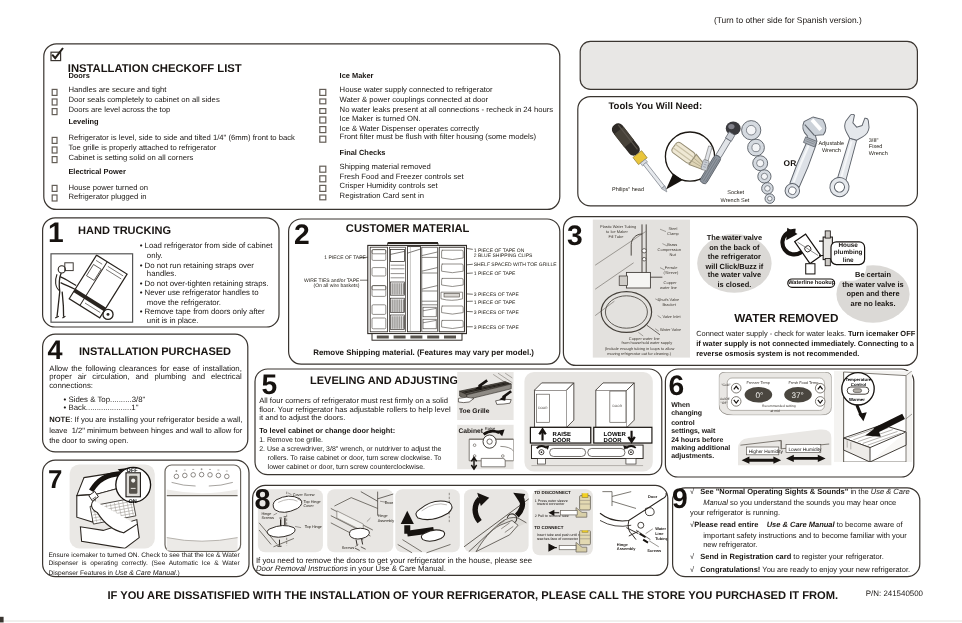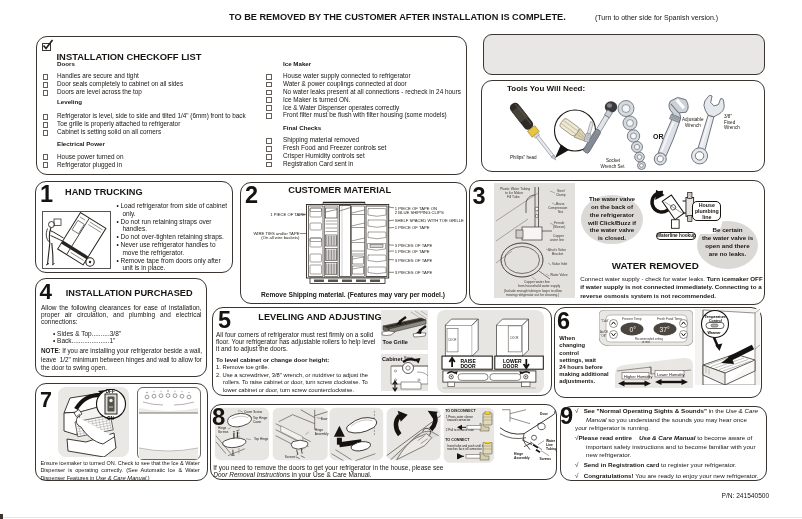--- a/index.html
+++ b/index.html
@@ -9,21 +9,20 @@
 .abs{position:absolute;}
 .b{font-weight:bold;}
 .i{font-style:italic;}
 .cb{position:absolute;width:3.9px;height:3.9px;border:0.75px solid #645e57;background:#fff;}
 svg{display:block;}
 </style>
 </head>
 <body>
 <div id="page">
 
-<div class="abs b" style="left:229px;top:13px;font-size:9.2px;line-height:9.2px;">TO BE REMOVED BY THE CUSTOMER AFTER INSTALLATION IS COMPLETE.</div>
 <div class="abs" style="left:595px;top:14.4px;font-size:7px;line-height:7px;">(Turn to other side for Spanish version.)</div>
 
 <div class="panel" style="left:35.5px;top:36.3px;width:431px;height:139px;"></div>
 <div class="abs" style="left:42.2px;top:43.2px;width:6.4px;height:5.8px;border:1.1px solid #3a3530;"></div>
 <svg class="abs" style="left:41px;top:39px;" width="14" height="12" viewBox="0 0 14 12">
       <path d="M2.5,6.5 L5,9.5 L11.5,1" fill="none" stroke="#241f1a" stroke-width="1.7"></path>
     </svg>
 <div class="abs b" style="left:56.5px;top:52px;font-size:9.4px;line-height:9.4px;letter-spacing:0px;">INSTALLATION CHECKOFF LIST</div>
 
 <div class="abs b" style="left:57px;top:60.9px;font-size:6.2px;line-height:6.2px;">Doors</div>
@@ -674,16 +673,17 @@
 
 <div class="panel" style="left:559.5px;top:405.7px;width:207px;height:75.3px;"></div>
 <div class="num" style="left:560px;top:405.1px;font-size:23.6px;">9</div>
 <div class="abs" style="left:575px;top:407.2px;width:190px;font-size:6.25px;line-height:8.6px;">
 <div>√&nbsp;&nbsp;&nbsp;<span class="b">See "Normal Operating Sights &amp; Sounds"</span> in the <span class="i">Use &amp; Care</span><br><span style="padding-left:11px;"></span><span class="i">Manual</span> so you understand the sounds you may hear once<br>your refrigerator is running.</div>
 <div style="margin-top:1px;">√<span class="b">Please read entire&nbsp;&nbsp;&nbsp; <span class="i">Use &amp; Care Manual</span></span> to become aware of<br><span style="padding-left:11px;"></span>important safety instructions and to become familiar with your<br><span style="padding-left:11px;"></span>new refrigerator.</div>
 <div style="margin-top:1.6px;">√&nbsp;&nbsp;&nbsp;<span class="b">Send in Registration card</span> to register your refrigerator.</div>
 <div style="margin-top:1.6px;">√&nbsp;&nbsp;&nbsp;<span class="b">Congratulations!</span> You are ready to enjoy your new refrigerator.</div>
 </div>
 
+<div class="abs b" style="left:0;top:491.5px;width:788px;text-align:center;font-size:9.3px;line-height:9.3px;">IF YOU ARE DISSATISFIED WITH THE INSTALLATION OF YOUR REFRIGERATOR, PLEASE CALL THE STORE YOU PURCHASED IT FROM.</div>
 <div class="abs" style="left:721.5px;top:492.5px;font-size:6.6px;line-height:6.6px;">P/N: 241540500</div>
 <div class="abs" style="left:0;top:516.5px;width:802px;height:1.2px;background:#e8e6e3;"></div>
 <div class="abs" style="left:0;top:514px;width:3px;height:5px;background:#3a3530;"></div>
 </div>
 
 </body></html>

